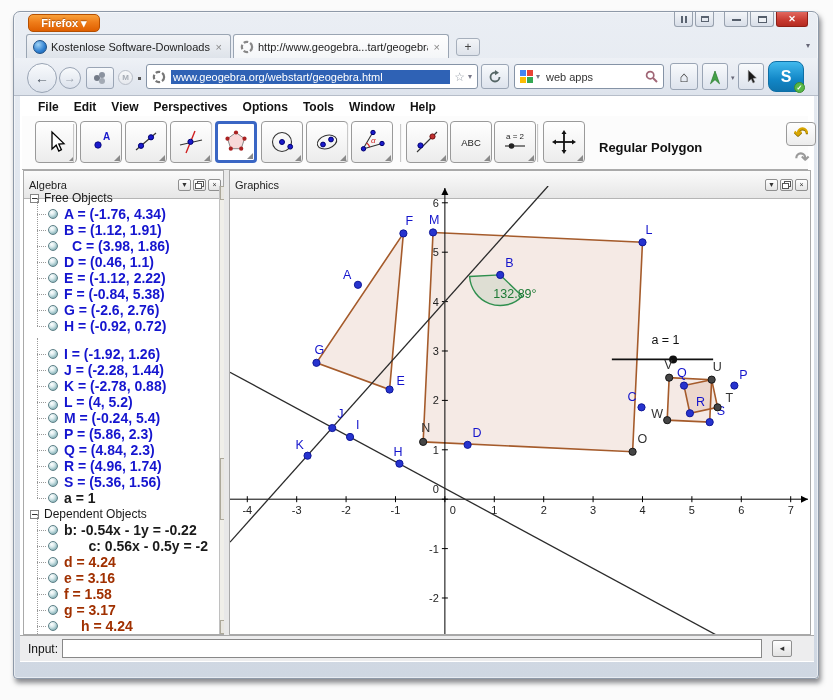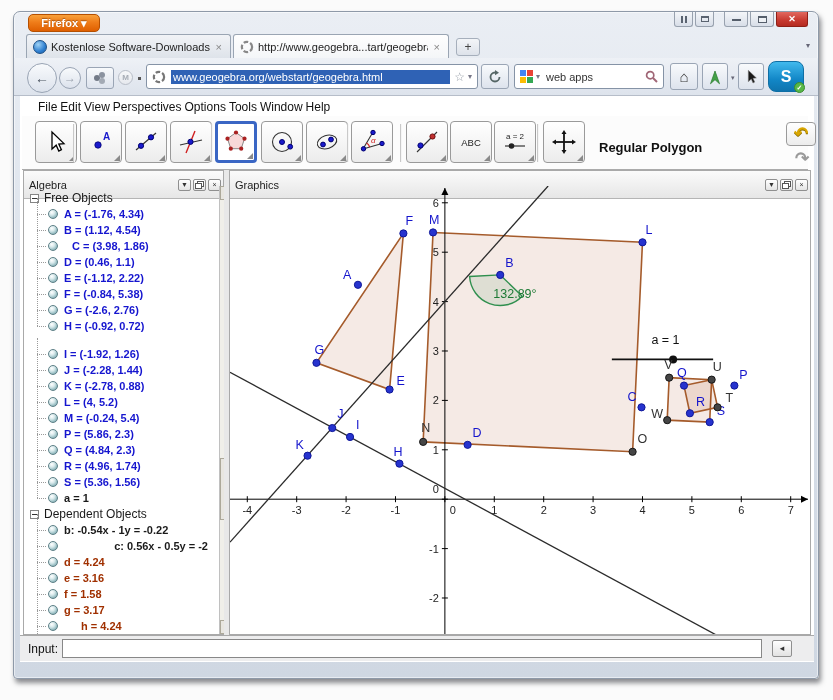--- a/index.html
+++ b/index.html
@@ -85,21 +85,21 @@
   #cursor-btn { left:724px; top:5px; width:26px; height:27px; }
   #skype-btn { position:absolute; left:754px; top:3px; width:36px; height:31px; border-radius:8px;
     background:linear-gradient(#41b9ed,#1287c7 60%,#0e74ae); border:1px solid #0f6fa5;
     color:#fff; font-weight:bold; font-size:16px; text-align:center; line-height:29px; }
   .skype-check { position:absolute; right:-2px; bottom:-2px; width:11px; height:11px; border-radius:50%;
     background:#57b847; border:1px solid #3c8a30; color:#fff; font-size:7px; line-height:9px; text-align:center; }
 
   
   .page { position:absolute; left:6px; top:84px; width:794px; height:566px; background:#fff; }
   .menubar { position:absolute; left:8px; top:86px; width:786px; height:18px; display:flex;
-    align-items:center; gap:3px; padding-left:16px; font-size:12px; color:#111; background:#fff; }
+    align-items:center; gap:15px; padding-left:16px; font-size:12px; color:#111; background:#fff;font-weight:bold; }
   .toolbar { position:absolute; left:8px; top:104px; width:786px; height:54px; background:#fcfcfc;
     border-bottom:1px solid #ababab; }
   .tool { position:absolute; top:5px; width:42px; height:42px; border:1px solid #9a9a9a; border-radius:4px;
     background:linear-gradient(#ffffff,#ececec); }
   .tool.selected { border:3px solid #3a66c4; background:#fff; }
   .tool svg { position:absolute; left:50%; top:50%; transform:translate(-50%,-50%); }
   .tool .dd { position:absolute; right:1px; bottom:1px; width:0; height:0;
     border-left:6px solid transparent; border-bottom:6px solid #8a8a8a; }
   .tool-sep { position:absolute; top:8px; width:2px; height:38px;
     border-left:1px solid #c9c9c9; border-right:1px solid #f5f5f5; }
@@ -120,21 +120,21 @@
   .splitter { position:absolute; left:210px; top:158px; width:5px; height:465px; background:#e8e8e8; }
 
   
   .alg-scroll { position:absolute; left:195px; top:15px; width:15px; bottom:0; background:#f0efe9;
     border-left:1px solid #c0c0c0; }
   .sb-btn { position:absolute; left:0; width:15px; height:14px; background:#e8e6e0; border:1px solid #aca899;
     font-size:6px; color:#444; text-align:center; line-height:12px; }
   .sb-thumb { position:absolute; left:0; width:15px; background:#e8e6e0; border:1px solid #aca899; }
   .sb-grip { margin:10px 3px; border-top:1px solid #aca899; border-bottom:1px solid #aca899; height:3px; }
   .alg-content { position:absolute; left:0; top:15px; right:15px; bottom:0; overflow:hidden; padding-top:4px; }
-  .alg-row { height:16px; display:flex; align-items:center; font-size:11px; font-weight:bold; white-space:nowrap; }
+  .alg-row { height:16px; display:flex; align-items:center; font-size:14px; font-weight:bold; white-space:nowrap; }
   .alg-root { padding-left:6px; color:#1a1a1a; font-weight:normal; font-size:12px; }
   .expander { width:9px; height:9px; border:1px solid #848484; background:#fff; position:relative; margin-right:5px; flex:none; }
   .expander::after { content:""; position:absolute; left:1px; right:1px; top:3px; border-top:1px solid #333; }
   .alg-item { padding-left:24px; position:relative; }
   .alg-item::before { content:""; position:absolute; left:13px; top:-8px; height:16px; border-left:1px dotted #9a9a9a; }
   .alg-item::after { content:""; position:absolute; left:13px; top:8px; width:9px; border-top:1px dotted #9a9a9a; }
   .marble { width:10px; height:10px; border-radius:50%; margin-right:6px; flex:none; border:1px solid #5d8087;
     background:radial-gradient(circle at 35% 30%, #ffffff, #d9eaec 35%, #9fc3c8 65%, #6e979e); }
 
   .gfx-canvas { position:absolute; left:0; top:15px; }
@@ -412,21 +412,21 @@
           <div class="alg-row alg-root">
             <span class="expander"></span>
             <span>Free Objects</span>
           </div>
           <div class="alg-row alg-item" style="color: rgb(21, 21, 207);">
             <span class="marble"></span>
             <span>A = (-1.76, 4.34)</span>
           </div>
           <div class="alg-row alg-item" style="color: rgb(21, 21, 207);">
             <span class="marble"></span>
-            <span>B = (1.12, 4.54)</span>
+            <span>B = (1.12, 1.91)</span>
           </div>
           <div class="alg-row alg-item" style="color: rgb(21, 21, 207); gap: 8px;">
             <span class="marble"></span>
             <span>C = (3.98, 1.86)</span>
           </div>
           <div class="alg-row alg-item" style="color: rgb(21, 21, 207);">
             <span class="marble"></span>
             <span>D = (0.46, 1.1)</span>
           </div>
           <div class="alg-row alg-item" style="color: rgb(21, 21, 207);">
@@ -450,21 +450,21 @@
             <span>I = (-1.92, 1.26)</span>
           </div>
           <div class="alg-row alg-item" style="color: rgb(21, 21, 207);">
             <span class="marble"></span>
             <span>J = (-2.28, 1.44)</span>
           </div>
           <div class="alg-row alg-item" style="color: rgb(21, 21, 207);">
             <span class="marble"></span>
             <span>K = (-2.78, 0.88)</span>
           </div>
-          <div class="alg-row alg-item" style="color: rgb(21, 21, 207);">
+          <div class="alg-row alg-item" style="color: rgb(21, 21, 207); align-items: flex-end;">
             <span class="marble"></span>
             <span>L = (4, 5.2)</span>
           </div>
           <div class="alg-row alg-item" style="color: rgb(21, 21, 207);">
             <span class="marble"></span>
             <span>M = (-0.24, 5.4)</span>
           </div>
           <div class="alg-row alg-item" style="color: rgb(21, 21, 207);">
             <span class="marble"></span>
             <span>P = (5.86, 2.3)</span>

